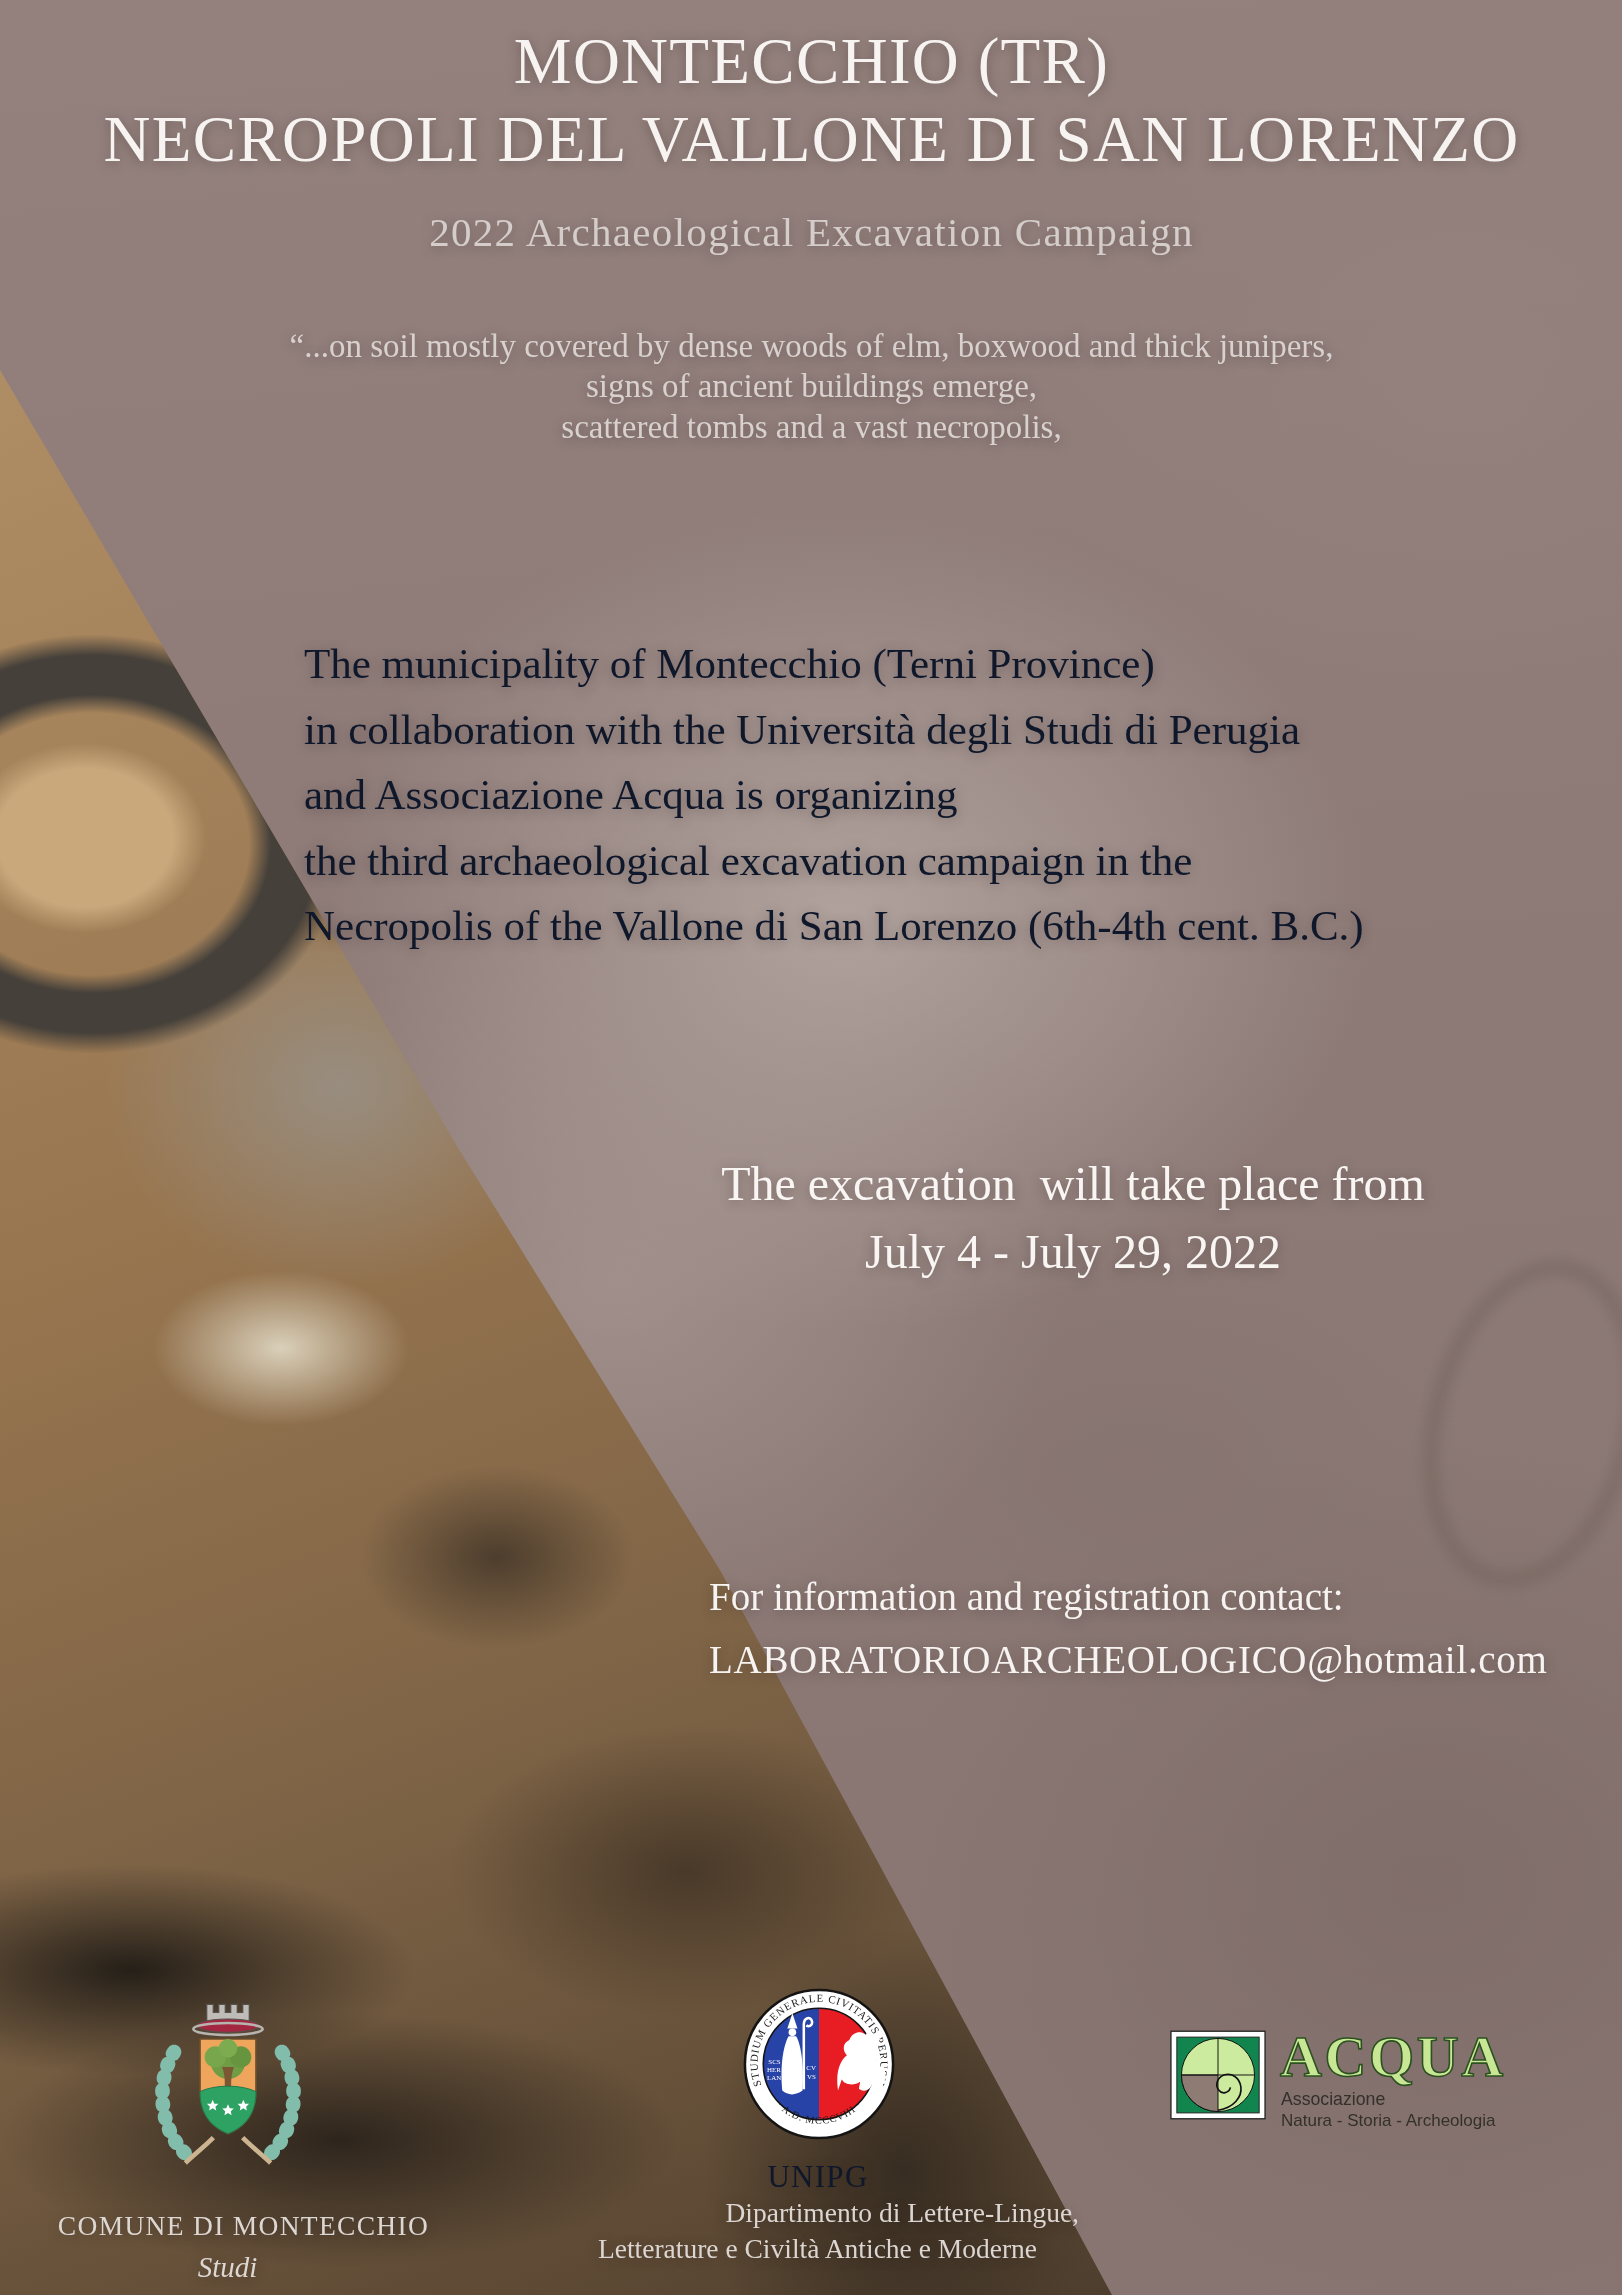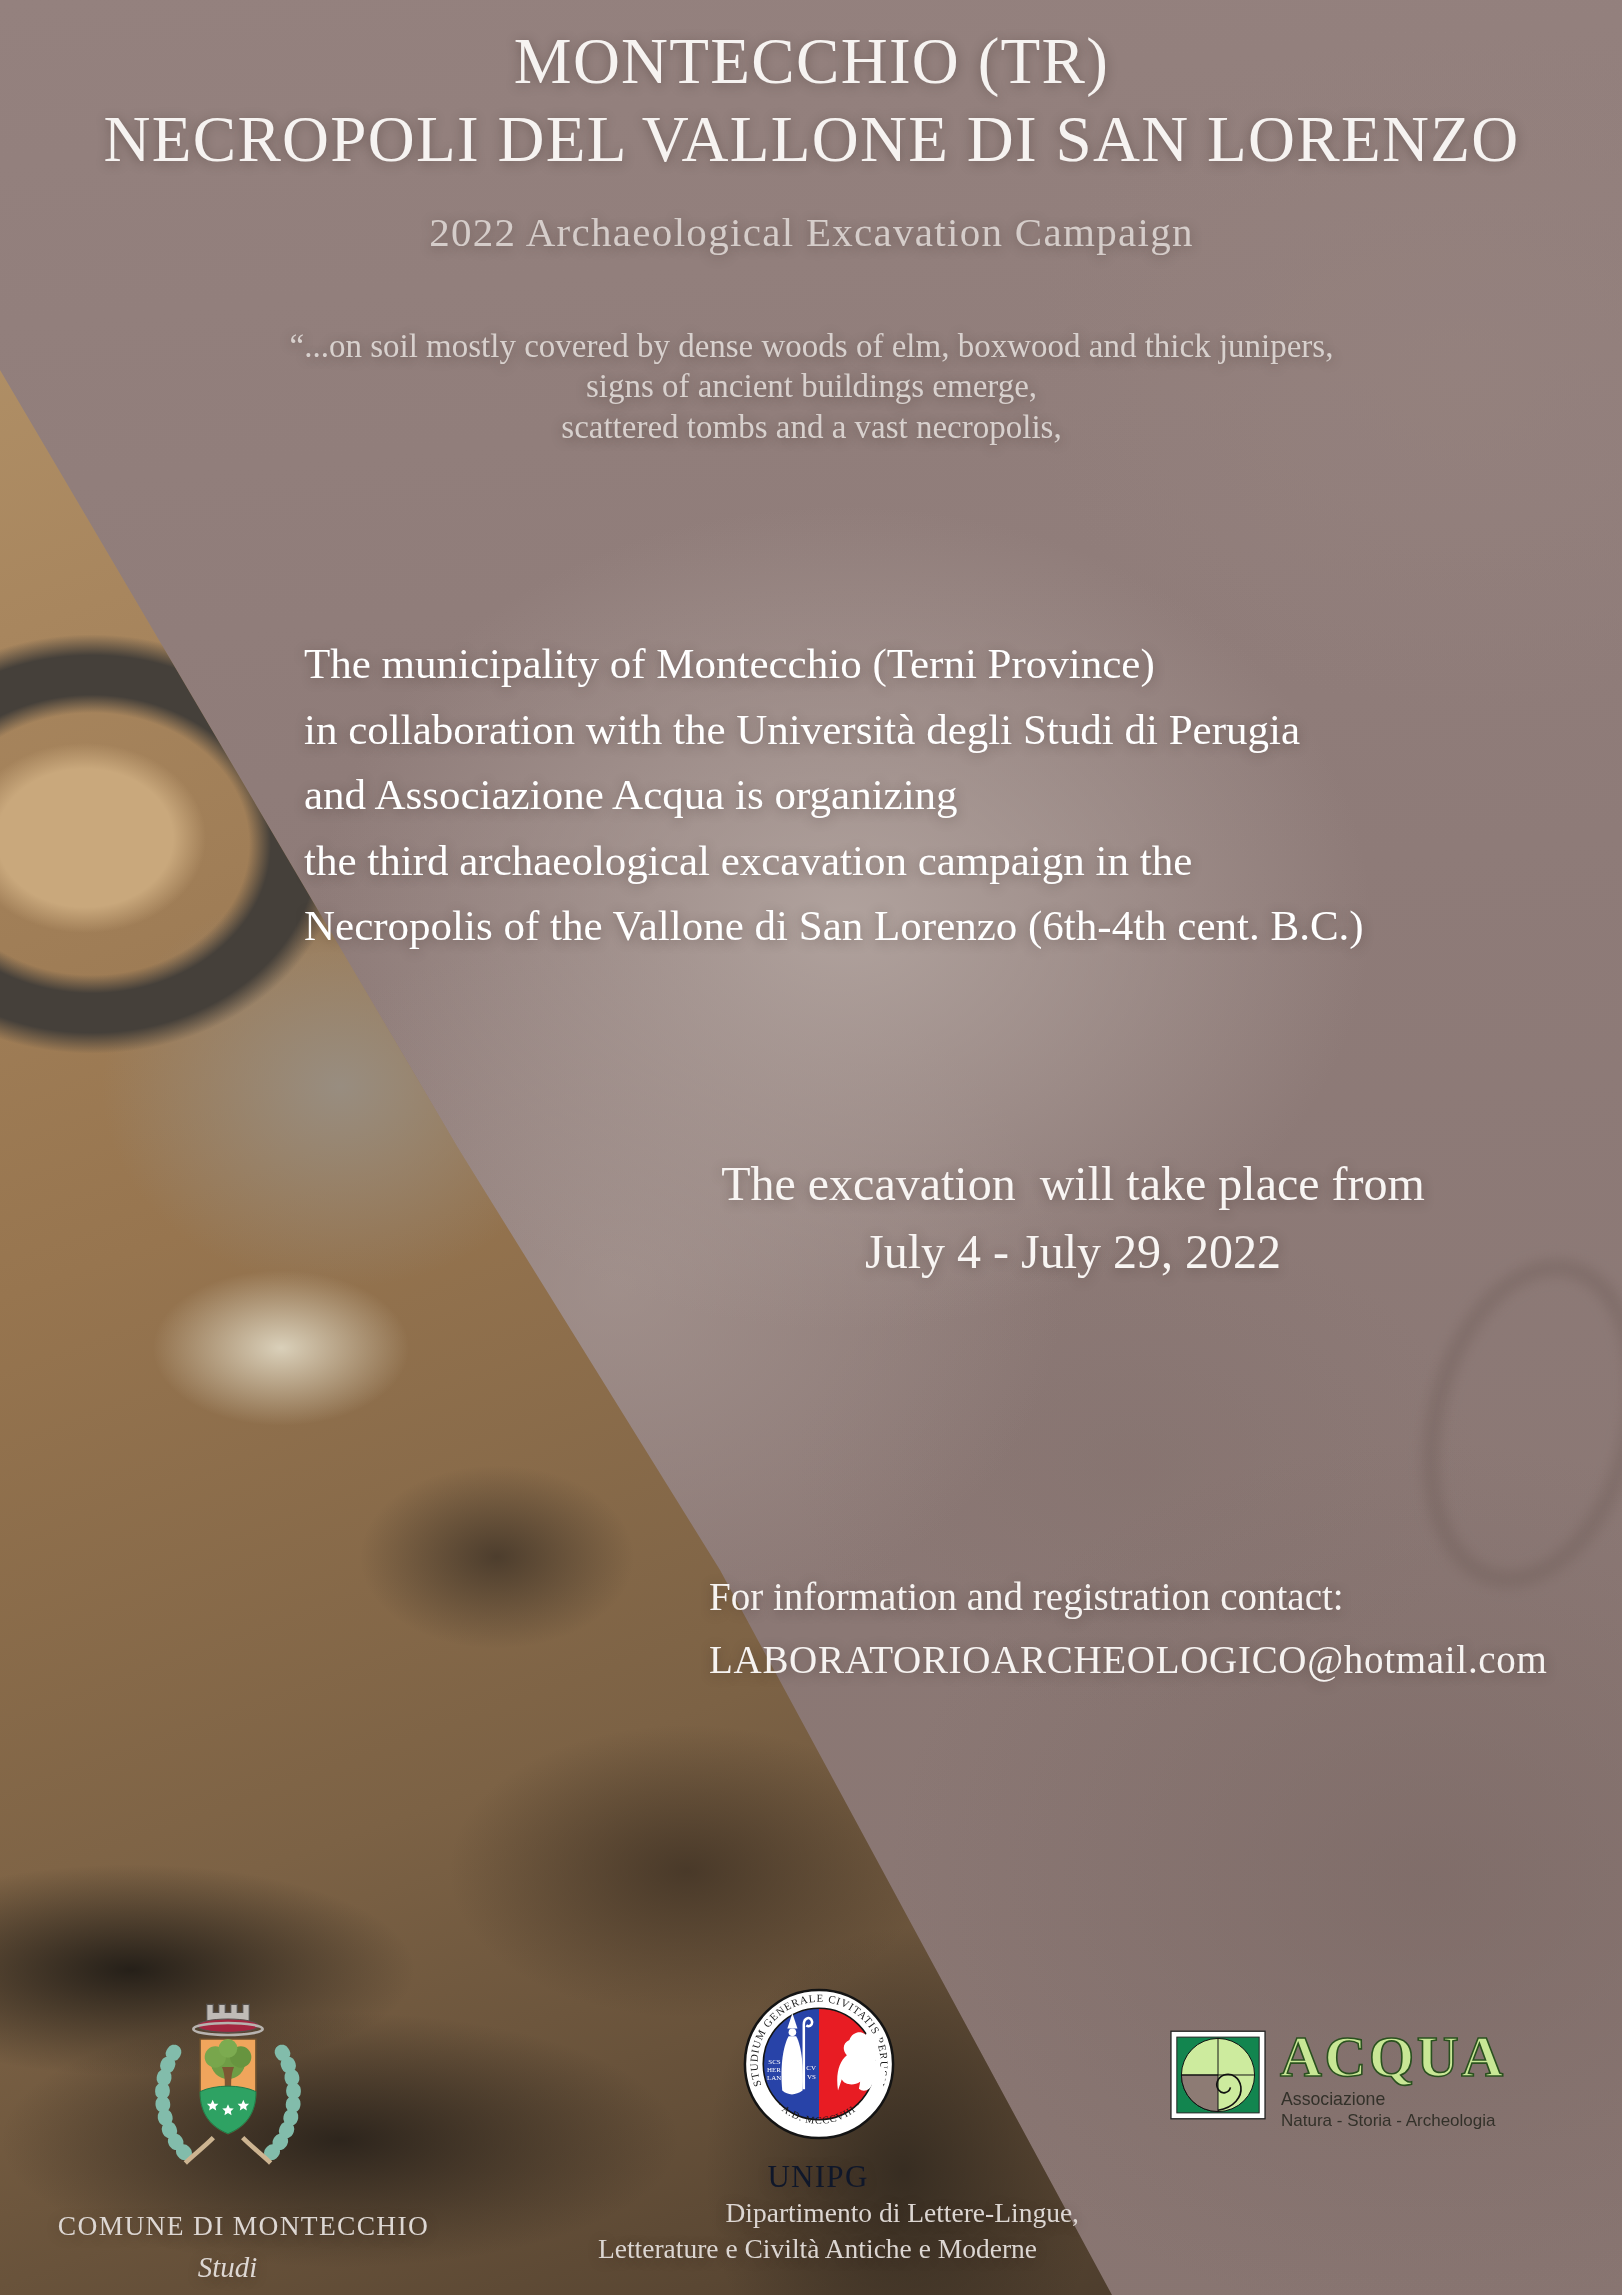--- a/index.html
+++ b/index.html
@@ -38,21 +38,21 @@
       radial-gradient(196px 131px at 497px 1557px, rgba(58,47,36,.75), rgba(58,47,36,0) 70%),
       linear-gradient(160deg,#b8996f 0%,#a8865e 22%,#97754f 45%,#7c6245 68%,#5a4733 88%,#3f3327 100%);
   }
   
   .txt{position:absolute; white-space:nowrap; color:#f6f3f1;
        text-shadow:0 2px 11.8px rgba(55,40,38,.40);}
   .center{left:0; width:1623px; text-align:center;}
   .title-line{font-size:65px; letter-spacing:1.3px; line-height:1.12;}
   .subtitle{font-size:41px; color:#d5cdca; letter-spacing:1.3px;}
   .quote-line{font-size:33px; color:#d8d1ce; line-height:41px;}
-  .body-line{font-size:43px; line-height:65px; color:#ffffff;}
+  .body-line{font-size:43px; line-height:65px; color:#0f172a;}
   .sched-line{font-size:48px; line-height:67px; color:#f8f5f3;}
   .pre{white-space:pre;}
   .contact-line1{font-size:39px;}
   .contact-line2{font-size:39px; letter-spacing:0.7px;}
   .logo-caption{font-size:27.5px; color:#ddd7d3; letter-spacing:1.3px;}
   .logo-caption-italic{font-size:29px; font-style:italic; color:#ddd7d3;}
   .unipg-acronym{font-size:31px; color:#0f172a; letter-spacing:1.3px;}
   .unipg-dept{font-size:27.5px; color:#dcd6d2;}
   .acqua-name{
     font-size:58px; letter-spacing:2.6px; color:#c8e795;

